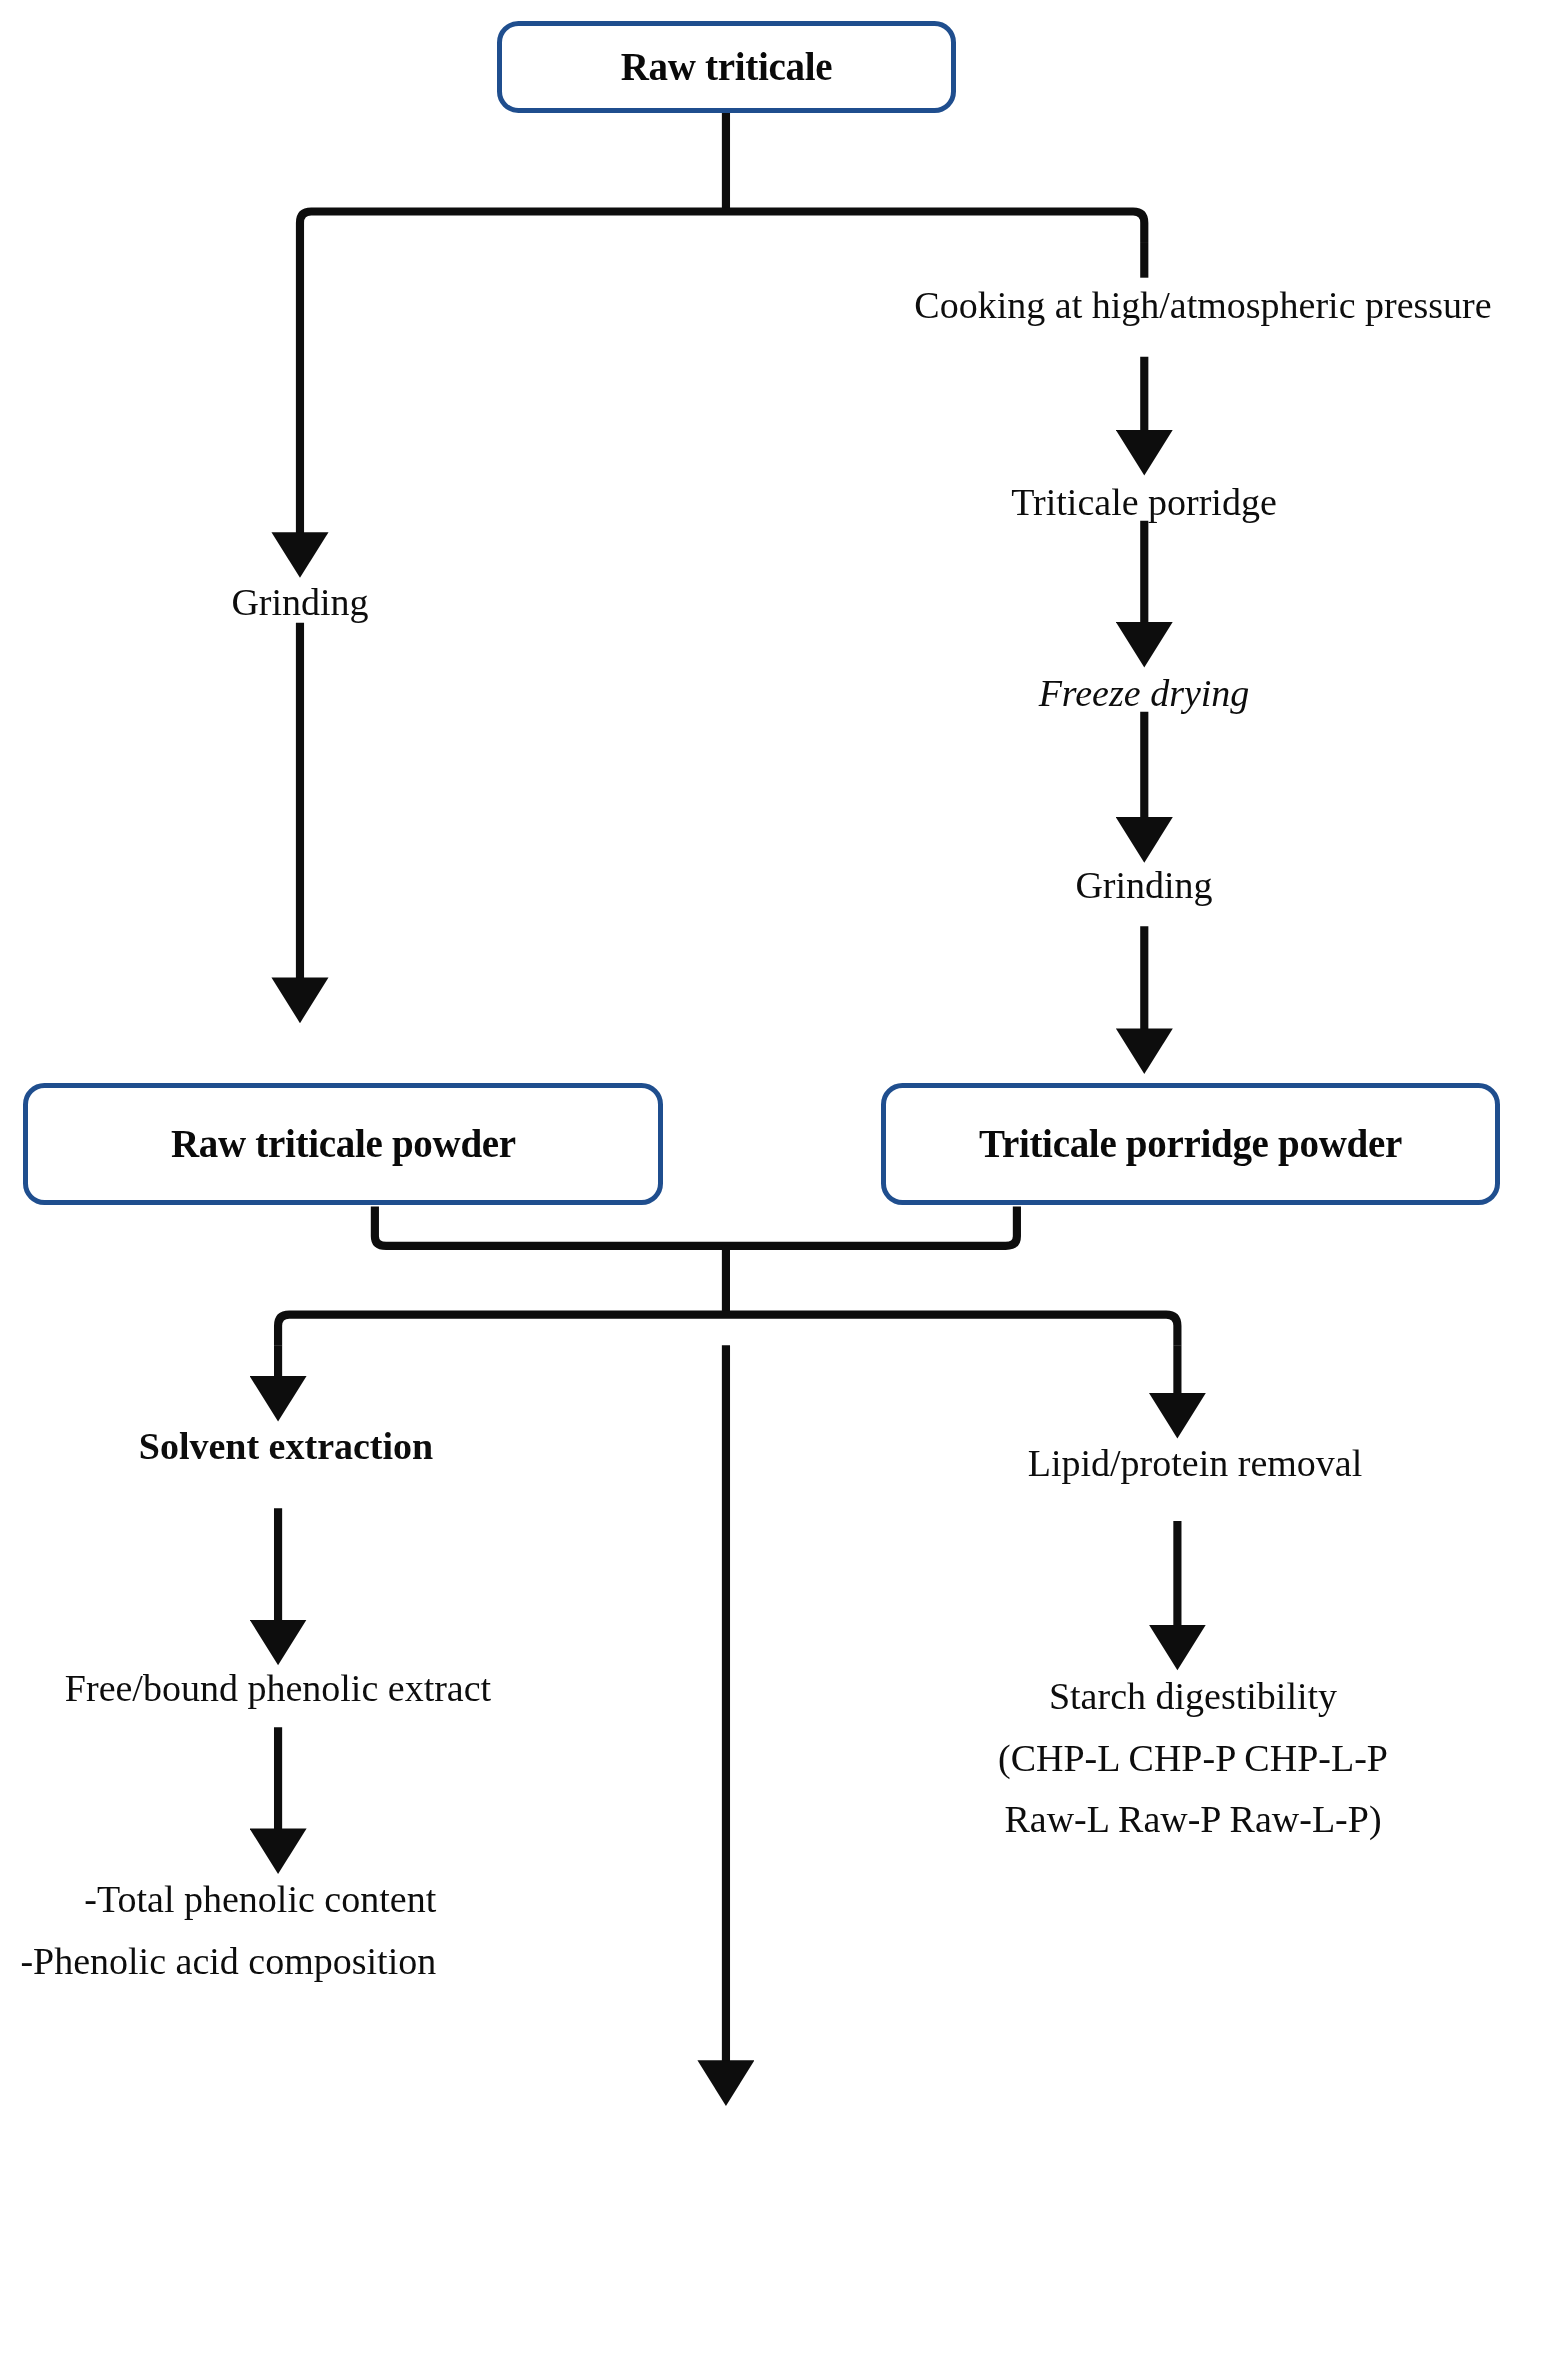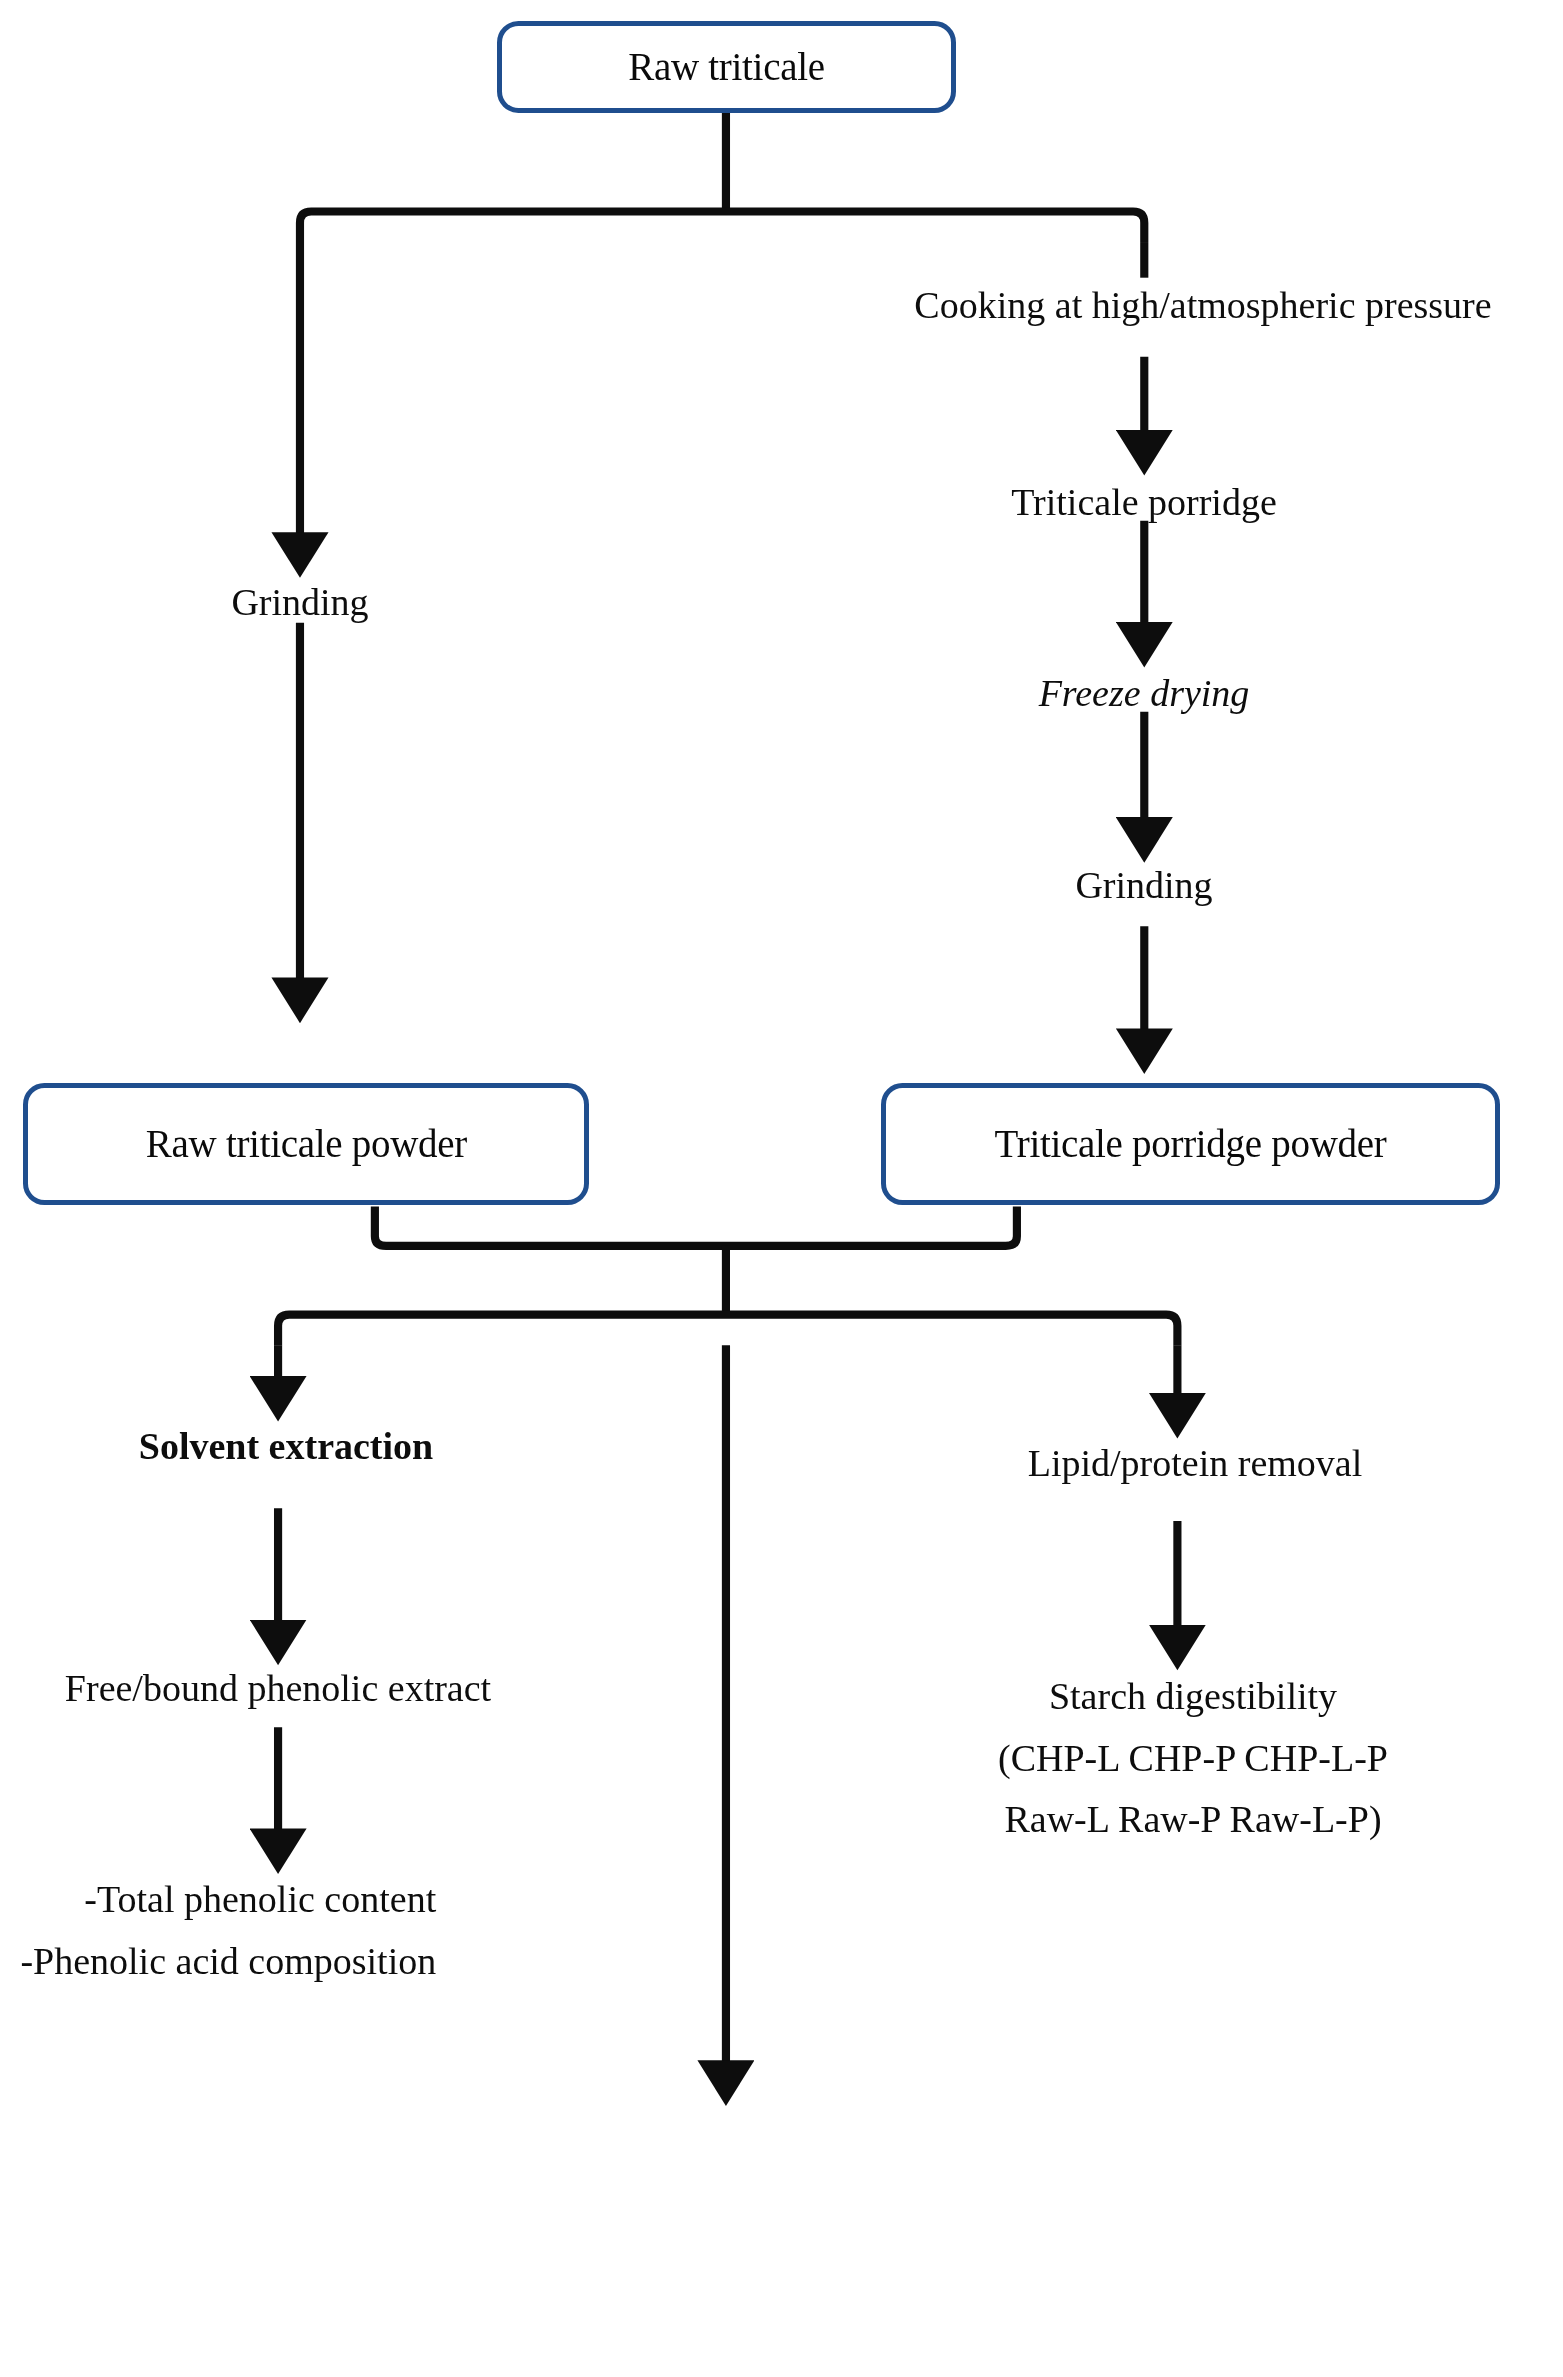--- a/index.html
+++ b/index.html
@@ -31,21 +31,21 @@
     box-sizing: border-box;
     background: #ffffff;
     border: 5.6px solid #1f4e8e;
     border-radius: 21.4px;
     display: flex;
     align-items: center;
     justify-content: center;
     z-index: 3;
   }
   .node-box .node-label {
-    font-weight: normal;
+    font-weight: bold;
     font-size: 39px;
     line-height: 1.05;
     letter-spacing: -0.3px;
     white-space: nowrap;
     text-align: left;
     color: #0a0a0a;
   }
   .txt {
     position: absolute;
     font-size: 38px;
@@ -125,21 +125,21 @@
       <path d="M2310,2640 L2310,2775" marker-end="url(#head)"></path>
 
       <path d="M2310,2985 L2310,3230" marker-end="url(#head)"></path>
     </g>
   </svg>
 
   <div class="node-box" style="left:497px; top:21.4px; width:459px; height:92px;">
     <span class="node-label">Raw triticale</span>
   </div>
 
-  <div class="node-box" style="left:23.4px; top:1083px; width:566px; height:122px;">
+  <div class="node-box" style="left:23.4px; top:1083px; width:640px; height:122px;">
     <span class="node-label">Raw triticale powder</span>
   </div>
 
   <div class="node-box" style="left:881px; top:1083px; width:619px; height:122px;">
     <span class="node-label">Triticale porridge powder</span>
   </div>
 
   <div class="txt center" style="left:1203px; top:281px;">Cooking at high/atmospheric pressure</div>
 
   <div class="txt center" style="left:1144px; top:478px;">Triticale porridge</div>

